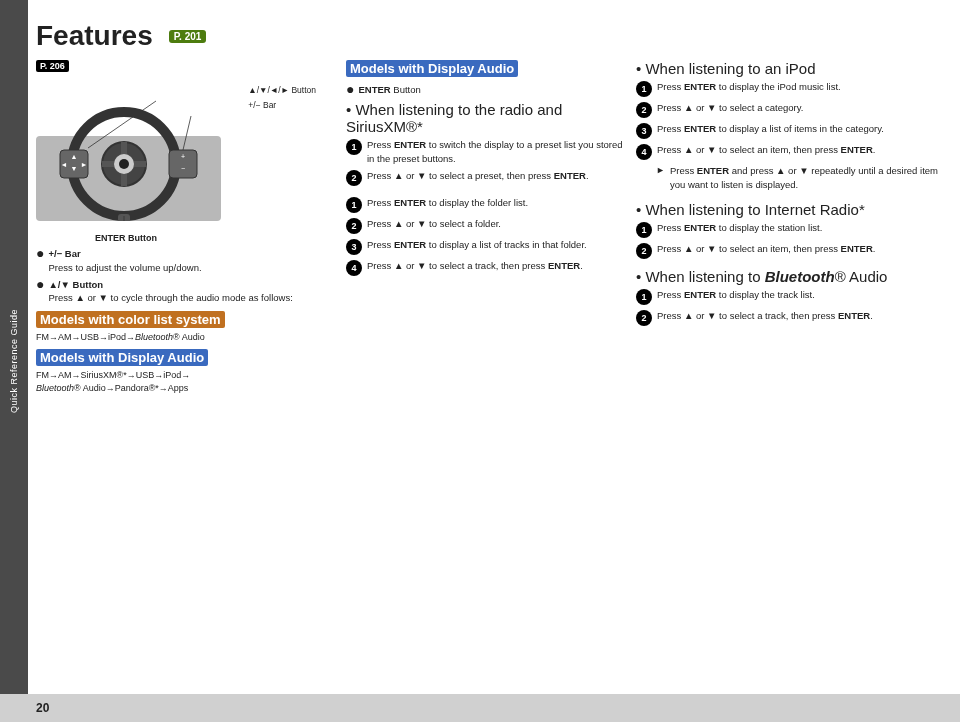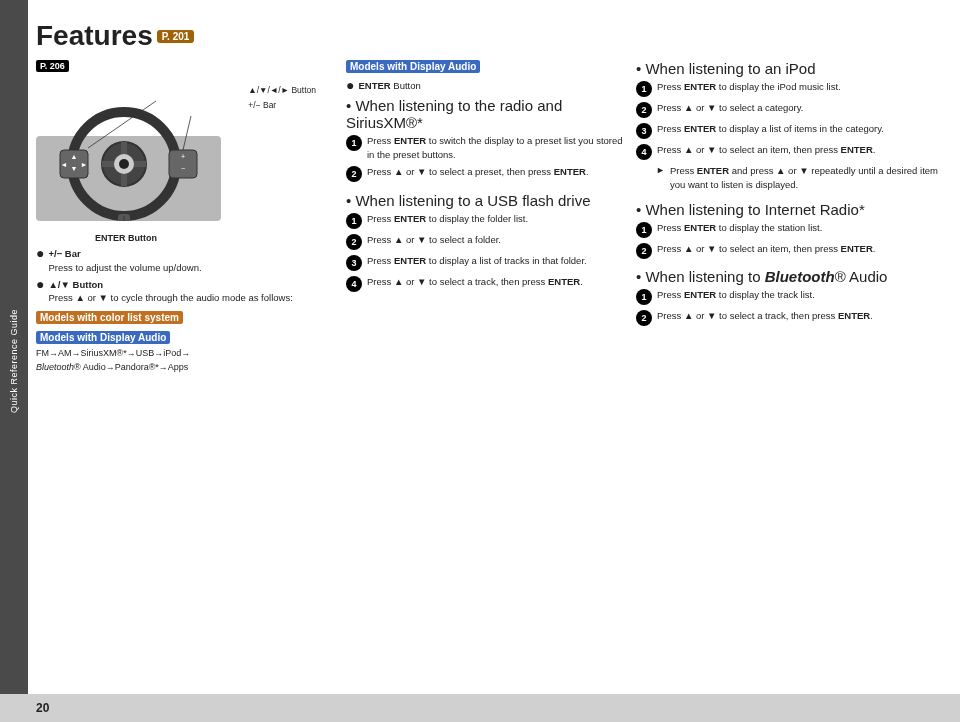--- a/index.html
+++ b/index.html
@@ -65,26 +65,26 @@
     }
 
     
     .page-title {
       font-size: 28px;
       font-weight: bold;
       color: #222;
       margin-bottom: 4px;
       display: flex;
       align-items: center;
-      gap: 4px;
+      gap: 16px;
     }
     .page-ref {
       display: inline-flex;
       align-items: center;
-      background: #a16207;
+      background: #4d7c0f;
       color: #fff;
       font-size: 10px;
       font-weight: bold;
       padding: 1px 5px;
       border-radius: 3px;
     }
     .section-title {
       font-size: 16px;
       font-weight: bold;
       color: #222;
@@ -191,21 +191,21 @@
     }
     .arrow-step-text {
       font-size: 9.5px;
       line-height: 1.45;
     }
 
     
     .badge {
       display: inline-block;
       padding: 1px 4px;
-      font-size: 10px;
+      font-size: 13px;
       font-weight: bold;
       color: #fff;
       border-radius: 2px;
       margin-bottom: 3px;
     }
     .badge-blue {
       background: #3a6abf;
     }
     .badge-orange {
       background: #c07020;
@@ -332,20 +332,23 @@
           <span class="bullet-dot">●</span>
           <div class="bullet-text">
             <span class="bold">▲/▼ Button</span><br>
             <span>Press <span class="bold">▲</span> or <span class="bold">▼</span> to cycle through the audio mode as follows:</span>
           </div>
         </div>
       </div>
 
       <div style="margin-top:3px;">
         <div class="badge badge-orange">Models with color list system</div>
+        <div class="flow-text">
+          FM→AM→USB→iPod→<span class="italic">Bluetooth</span>® Audio
+        </div>
       </div>
 
       <div style="margin-top:4px;">
         <div class="badge badge-blue">Models with Display Audio</div>
         <div class="flow-text">
           FM→AM→SiriusXM®*→USB→iPod→<br>
           <span class="italic">Bluetooth</span>® Audio→Pandora®*→Apps
         </div>
       </div>
     </div>
@@ -374,23 +377,20 @@
           </div>
           <div class="step">
             <div class="step-num">2</div>
             <div class="step-text">Press <span class="bold">▲</span> or <span class="bold">▼</span> to select a preset, then press <span class="bold">ENTER</span>.</div>
           </div>
         </div>
 
         <div style="height:6px;"></div>
 
         
-        <div class="when-text">
-          • <span>When listening to a USB flash drive</span>
-        </div>
 
         
         <div>
           <div class="step">
             <div class="step-num">1</div>
             <div class="step-text">Press <span class="bold">ENTER</span> to display the folder list.</div>
           </div>
           <div class="step">
             <div class="step-num">2</div>
             <div class="step-text">Press <span class="bold">▲</span> or <span class="bold">▼</span> to select a folder.</div>

